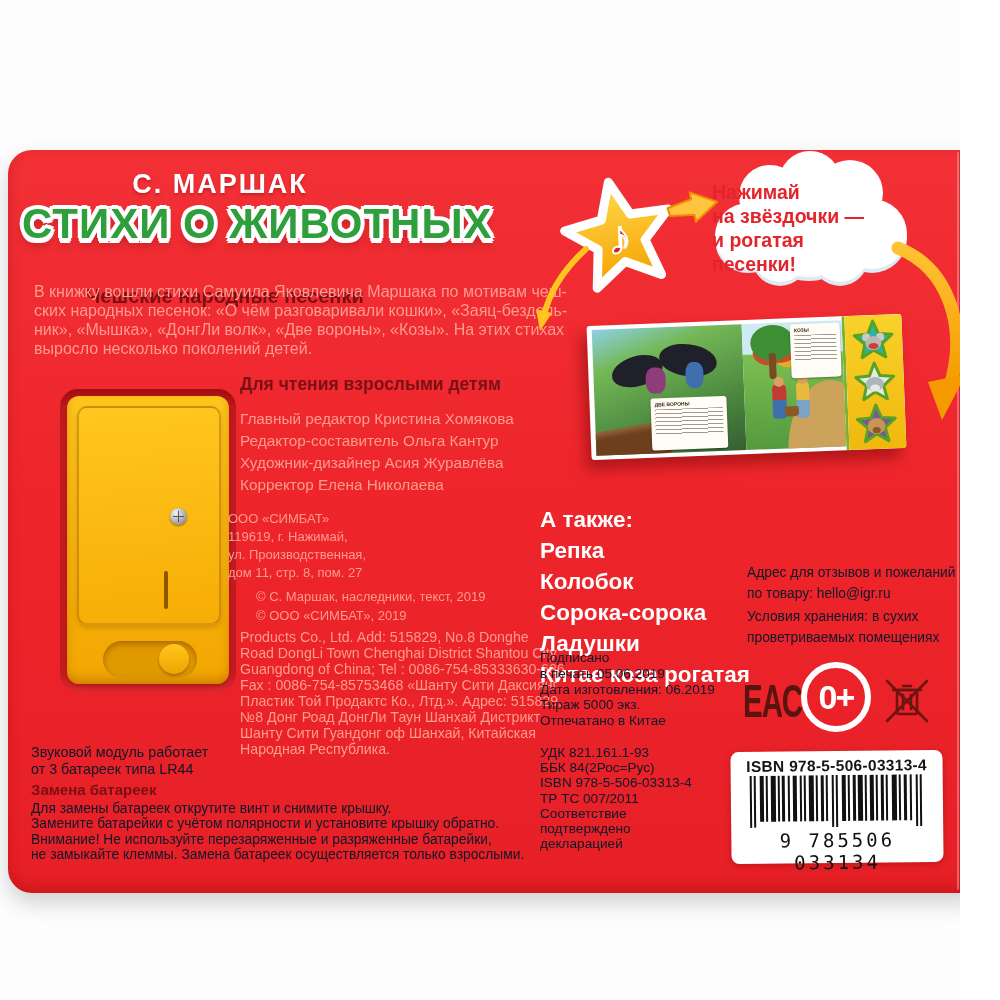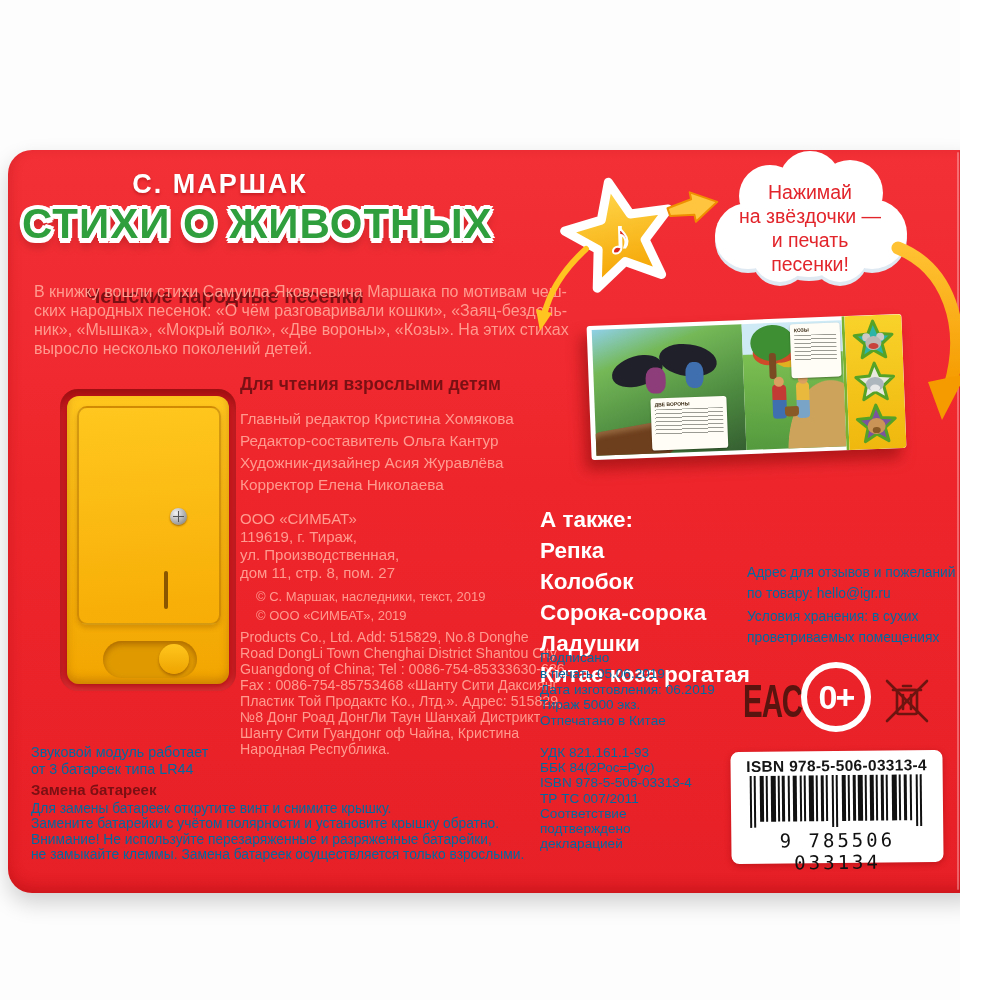--- a/index.html
+++ b/index.html
@@ -14,47 +14,47 @@
              border-radius:0 24px 24px 0;}
   .author{left:60px;top:169px;width:320px;text-align:center;color:#fff;font-size:27px;
           font-weight:900;letter-spacing:2px;text-shadow:0 2px 3px rgba(120,0,0,.35);}
   .book-title{left:22px;top:200px;width:416px;text-align:center;color:#2f9e3c;font-size:42px;
           font-weight:900;letter-spacing:1px;white-space:nowrap;
           text-shadow:-3px -3px 0 #fff,3px -3px 0 #fff,-3px 3px 0 #fff,3px 3px 0 #fff,
                       -4px 0 0 #fff,4px 0 0 #fff,0 -4px 0 #fff,0 4px 0 #fff,
                       -2px 5px 0 #fff,2px 5px 0 #fff,0 8px 10px rgba(60,0,0,.35);}
   .subtitle{left:15px;top:253px;width:420px;text-align:center;color:#7a1013;font-size:20px;font-weight:bold;margin-top:32px;}
   .light{color:#ff9a8f;}
-  .dark{color:#0369a1;}
+  .dark{color:#0f172a;}
   .maroon{color:#7a1013;}
   .intro{left:34px;top:282px;font-size:16px;line-height:19px;white-space:nowrap;}
   .reading-note{left:240px;top:374px;font-size:17.5px;font-weight:bold;}
   .credits{left:240px;top:408px;font-size:15.3px;line-height:22px;white-space:nowrap;}
-  .publisher{left:240px;top:510px;font-size:15px;line-height:18px;white-space:nowrap;}
+  .publisher{left:228px;top:510px;font-size:13px;line-height:18px;white-space:nowrap;}
   .copyright{left:256px;top:588px;font-size:13px;line-height:18.5px;white-space:nowrap;}
   .manufacturer{left:240px;top:629px;font-size:14.2px;line-height:16px;white-space:nowrap;}
   .also{left:540px;top:504px;font-size:22.5px;font-weight:900;line-height:31px;color:#fff;white-space:nowrap;}
   .feedback{left:747px;top:563px;font-size:13.8px;line-height:20.5px;white-space:nowrap;}
   .storage{left:747px;top:607px;font-size:13.8px;line-height:20.5px;white-space:nowrap;}
   .printinfo{left:540px;top:650px;font-size:13.6px;line-height:15.8px;white-space:nowrap;}
   .codes{left:540px;top:745px;font-size:13.6px;line-height:15.2px;white-space:nowrap;}
   .soundmod{left:31px;top:744px;font-size:14.3px;line-height:17px;white-space:nowrap;}
   .bat-head{left:31px;top:781px;font-size:15px;font-weight:bold;}
   .bat-lines{left:31px;top:801px;font-size:13.8px;line-height:15.4px;white-space:nowrap;}
   .eac{left:743px;top:674px;font-size:36px;font-weight:900;color:#5a140f;
        transform:scaleY(1.30) scaleX(.82);transform-origin:left top;letter-spacing:-1px;}
   .age{left:801px;top:662px;width:70px;height:70px;border:6px solid #fff;border-radius:50%;
        box-sizing:border-box;display:flex;align-items:center;justify-content:center;
        color:#fff;font-weight:900;font-size:34px;letter-spacing:-2px;}
   .barcode-box{left:731px;top:751px;width:212px;height:112px;background:#fff;border-radius:8px;
        box-shadow:0 2px 6px rgba(120,0,0,.35);text-align:center;transform:rotate(-.6deg);}
   .barcode-label{margin-top:6px;font-size:15.5px;font-weight:bold;color:#151515;letter-spacing:.3px;}
   .barcode-digits{font-family:"DejaVu Sans Mono",monospace;font-size:19px;color:#111;
        letter-spacing:3px;margin-top:-2px;}
-  .cloud-text{left:712px;top:180px;width:196px;text-align:center;color:#e2242b;font-weight:400;
+  .cloud-text{left:712px;top:180px;width:196px;text-align:left;color:#e2242b;font-weight:700;
        font-size:19.5px;line-height:24px;z-index:5;}
   
   .module{left:60px;top:389px;width:176px;height:302px;border-radius:18px;background:#d71b21;
        box-shadow:inset 0 6px 10px rgba(100,0,0,.55), inset 0 -4px 8px rgba(255,130,130,.25);}
   .module-inner{position:absolute;left:7px;top:7px;right:7px;bottom:7px;border-radius:12px;
        background:linear-gradient(180deg,#ffc61e,#f2a500);
        box-shadow:inset 0 -5px 9px rgba(140,70,0,.35), 0 2px 6px rgba(90,0,0,.4);}
   .module-door{position:absolute;left:10px;top:10px;width:140px;height:215px;border-radius:10px;
        border:2px solid rgba(150,85,0,.40);background:linear-gradient(175deg,#ffc71f,#f7ad05);
        box-shadow:0 3px 5px rgba(120,60,0,.25);}
@@ -104,21 +104,21 @@
   <div class="abs edge-zone"></div>
   <div class="abs edge-line"></div>
 
   <div class="abs author">С. МАРШАК</div>
   <div class="abs book-title">СТИХИ О ЖИВОТНЫХ</div>
   <div class="abs subtitle maroon">Чешские народные песенки</div>
 
   <div class="abs intro light">
     <div>В книжку вошли стихи Самуила Яковлевича Маршака по мотивам чеш-</div>
     <div>ских народных песенок: «О чём разговаривали кошки», «Заяц-бездель-</div>
-    <div>ник», «Мышка», «Мокрый волк», «Две вороны», «Козы». На этих стихах</div>
+    <div>ник», «Мышка», «ДонгЛи волк», «Две вороны», «Козы». На этих стихах</div>
     <div>выросло несколько поколений детей.</div>
   </div>
 
   <svg class="abs" style="left:548px;top:163px;" width="144" height="144" viewBox="0 0 144 144">
     <defs>
       <linearGradient id="sg" x1="0" y1="0" x2="0" y2="1">
         <stop offset="0" stop-color="#ffd94f"></stop>
           <stop offset="1" stop-color="#f5a300"></stop>
       </linearGradient>
     </defs>
@@ -147,21 +147,21 @@
       <circle cx="152" cy="45" r="33"></circle>
         <circle cx="174" cy="86" r="35"></circle>
         <circle cx="111" cy="82" r="47"></circle>
       <circle cx="82" cy="106" r="28"></circle>
         <circle cx="142" cy="106" r="28"></circle>
     </g>
   </svg>
   <div class="abs cloud-text">
     <div>Нажимай</div>
     <div>на звёздочки —</div>
-    <div>и печать</div>
+    <div>и рогатая</div>
     <div>песенки!</div>
   </div>
 
   <svg class="abs" style="left:890px;top:240px;" width="96" height="190" viewBox="0 0 96 190">
     <defs>
       <linearGradient id="og" x1="0" y1="0" x2="0" y2="1">
         <stop offset="0" stop-color="#ffc232"></stop>
           <stop offset="1" stop-color="#f59b00"></stop>
       </linearGradient>
     </defs>
@@ -191,38 +191,38 @@
   <div class="abs reading-note maroon">Для чтения взрослыми детям</div>
   <div class="abs credits light">
     <div>Главный редактор Кристина Хомякова</div>
     <div>Редактор-составитель Ольга Кантур</div>
     <div>Художник-дизайнер Асия Журавлёва</div>
     <div>Корректор Елена Николаева</div>
   </div>
 
   <div class="abs publisher light">
     <div>ООО «СИМБАТ»</div>
-    <div>119619, г. Тираж,</div>
+    <div>119619, г. Нажимай,</div>
     <div>ул. Производственная,</div>
     <div>дом 11, стр. 8, пом. 27</div>
   </div>
 
   <div class="abs copyright light">
     <div>© С. Маршак, наследники, текст, 2019</div>
     <div>© ООО «СИМБАТ», 2019</div>
   </div>
 
   <div class="abs manufacturer light">
     <div>Products Co., Ltd. Add: 515829, No.8 Donghe</div>
     <div>Road DongLi Town Chenghai District Shantou City</div>
     <div>Guangdong of China; Tel : 0086-754-85333630-636,</div>
     <div>Fax : 0086-754-85753468 «Шанту Сити Даксиянг</div>
     <div>Пластик Той Продактс Ко., Лтд.». Адрес: 515829,</div>
     <div>№8 Донг Роад ДонгЛи Таун Шанхай Дистрикт</div>
-    <div>Шанту Сити Гуандонг оф Чайна, Кристина</div>
+    <div>Шанту Сити Гуандонг оф Шанхай, Китайская</div>
     <div>Народная Республика.</div>
   </div>
 
   <div class="abs spread">
     <div class="pg-left">
       <div class="crow" style="left:18px;top:28px;width:52px;height:30px;transform:rotate(-14deg);"></div>
       <div class="crow" style="left:66px;top:18px;width:58px;height:32px;transform:rotate(10deg);"></div>
       <div class="crow" style="left:52px;top:40px;width:20px;height:26px;border-radius:40%;background:#8c3d7a;"></div>
       <div class="crow" style="left:92px;top:36px;width:18px;height:26px;border-radius:40%;background:#3f6fae;"></div>
       <div class="log"></div>

